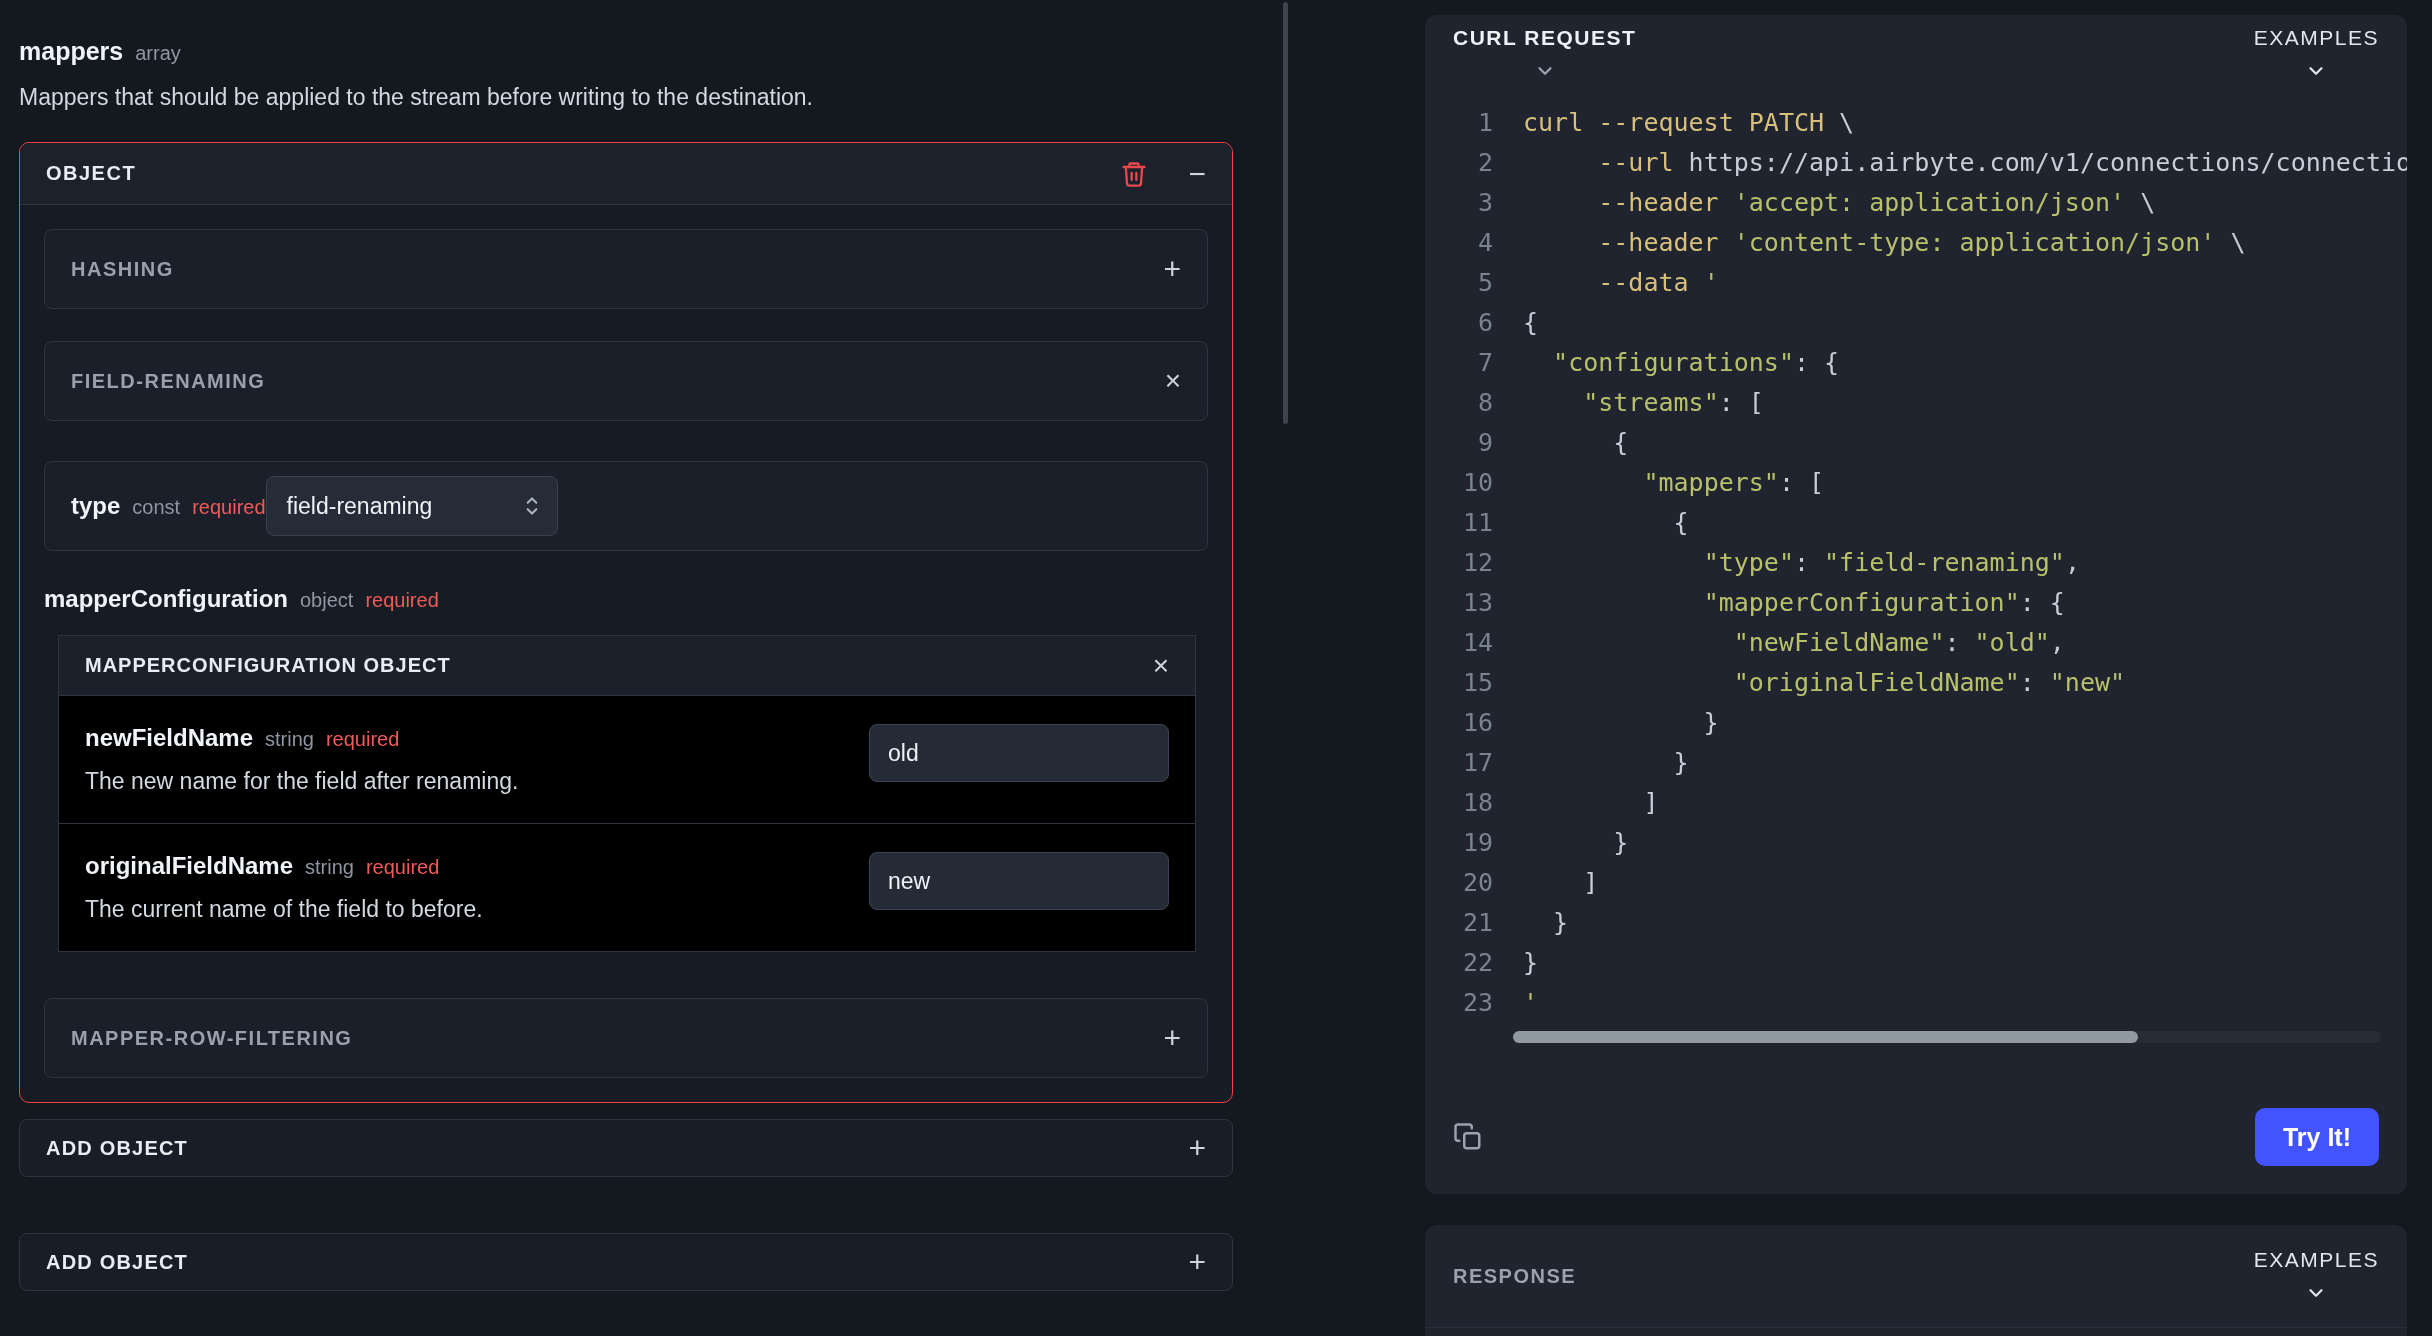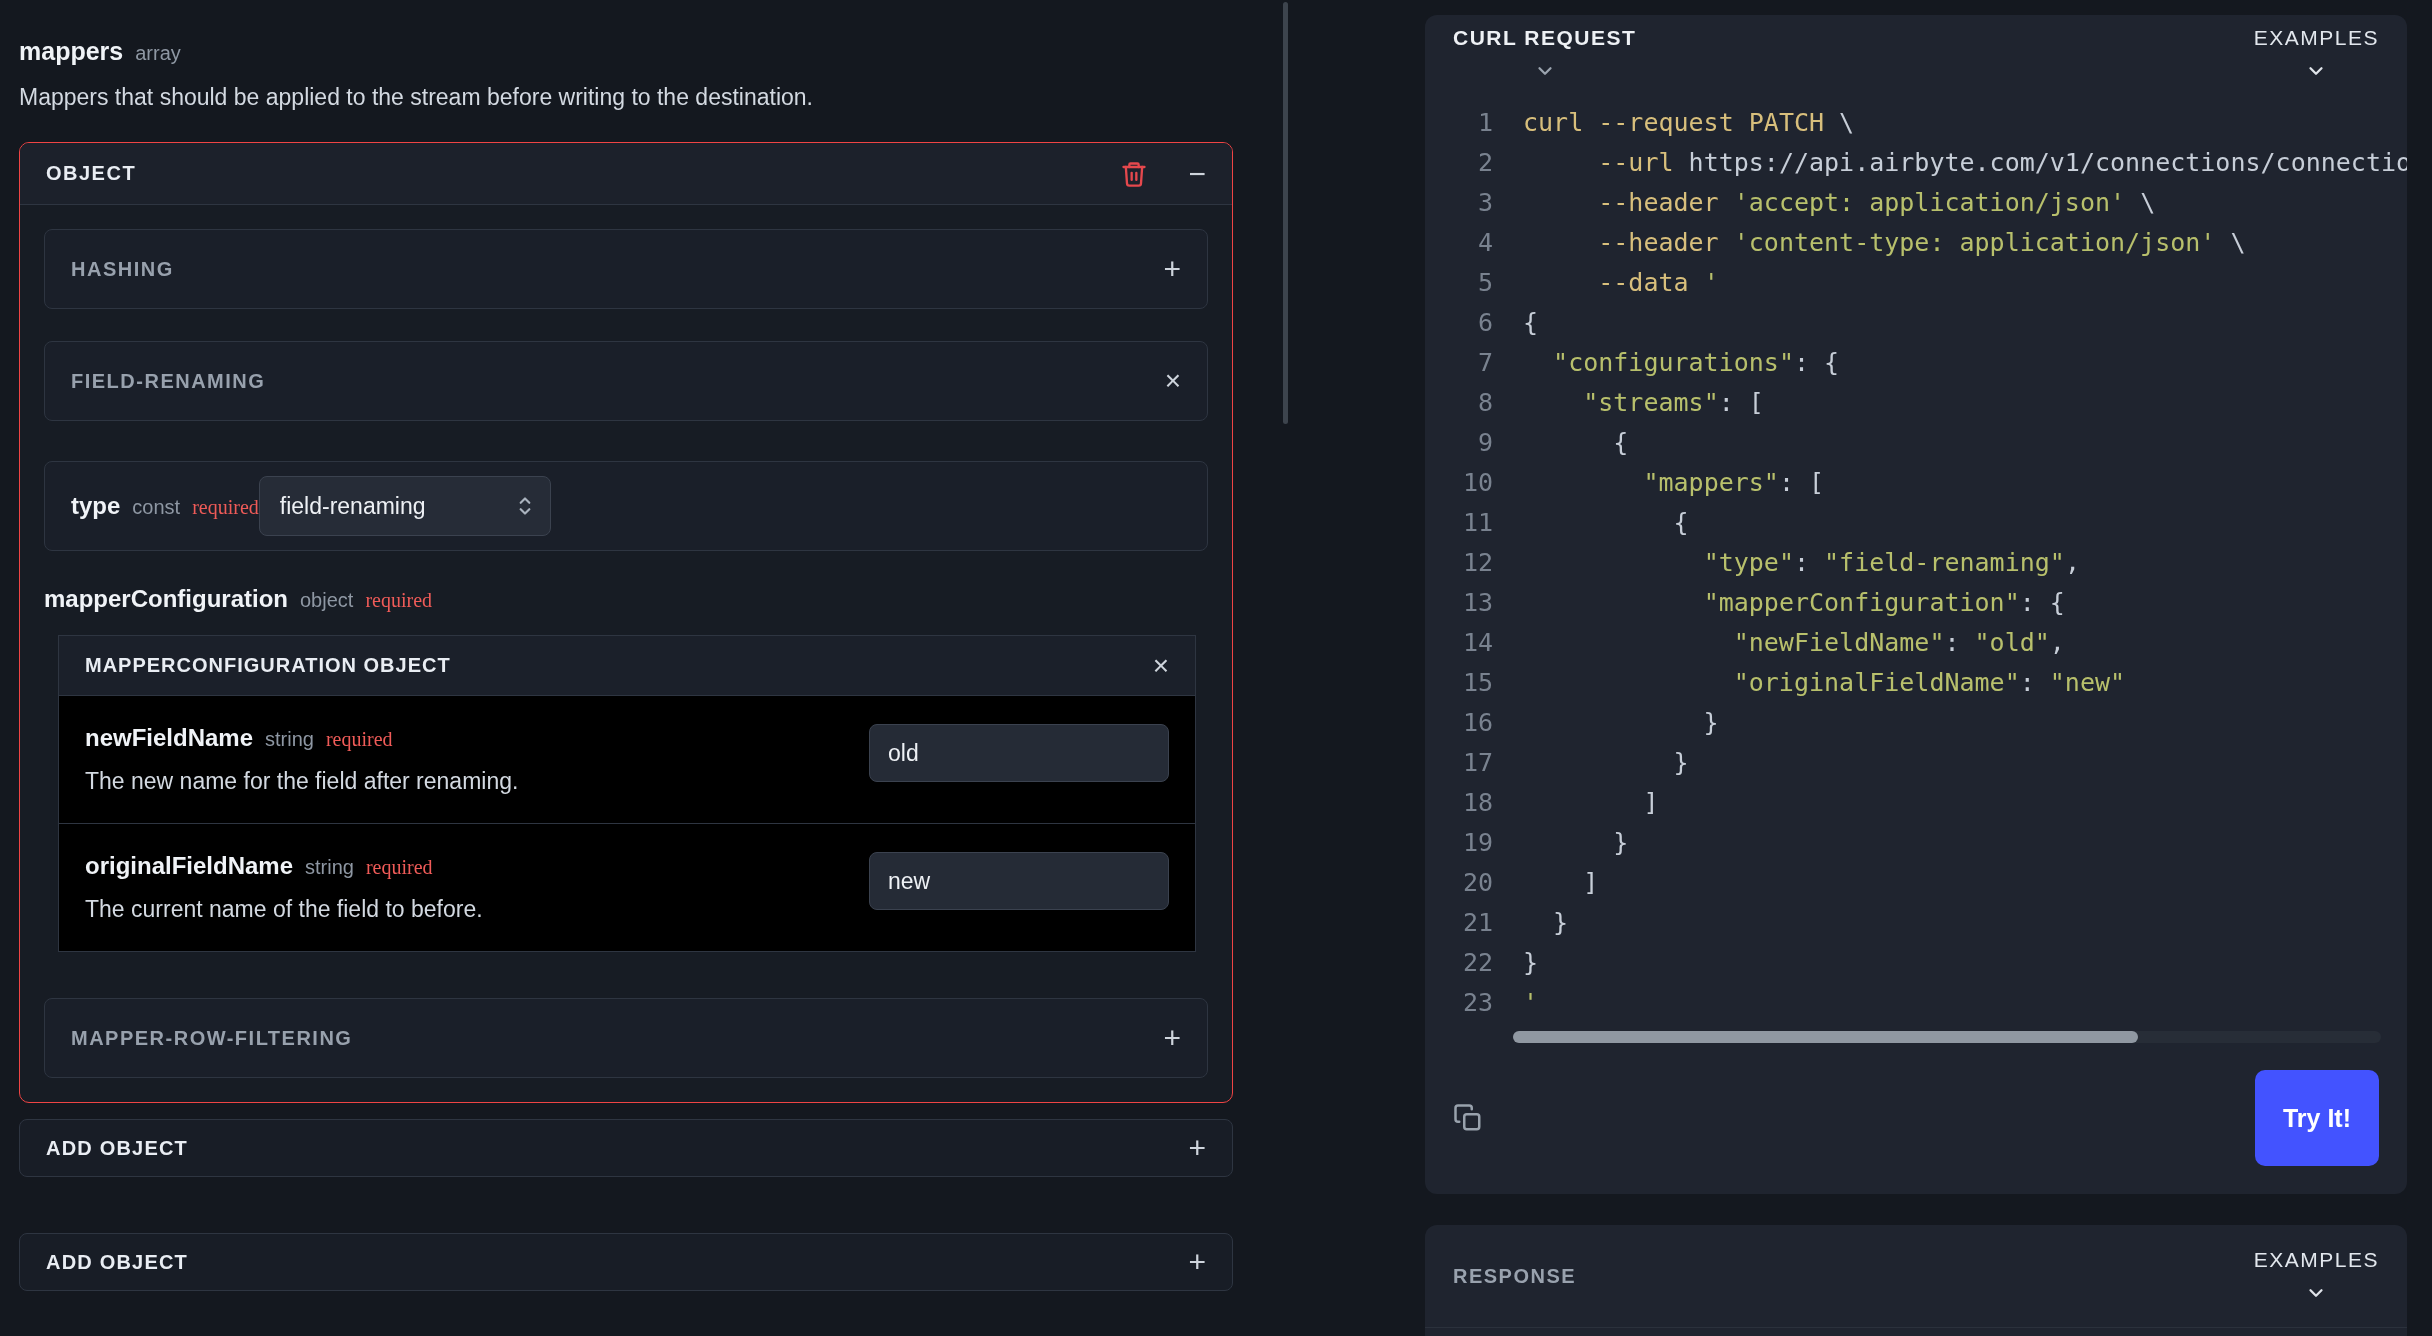--- a/index.html
+++ b/index.html
@@ -37,21 +37,21 @@
   .subbox + .subbox, .stack > * + * { margin-top:32px; }
   .sub-title { font-size:20px; font-weight:700; letter-spacing:1.5px; color:#98a1ad; }
 
   .type-row {
     margin-top:40px; border:1px solid #2e3541; border-radius:8px; background:#1a1f29;
     height:90px; display:flex; align-items:center; justify-content:flex-start; padding:0 26px;
   }
   .prop { display:flex; align-items:baseline; gap:12px; }
   .prop-name { font-size:24px; font-weight:700; color:#f0f3f7; }
   .prop-meta { font-size:20px; color:#8e97a3; }
-  .prop-req  { font-size:20px; color:#ef5b58;font-family:Liberation Serif, serif; }
+  .prop-req  { font-size:20px; color:#ef5b58; }
 
   .select {
     width:292px; height:60px; background:#262c37; border:1px solid #3b424f; border-radius:8px;
     display:flex; align-items:center; justify-content:space-between; padding:0 16px 0 20px;
     color:#eef1f5; font-size:23px; cursor:pointer;
   }
 
   .mc-label { margin-top:34px; }
   .mc-card { margin:22px 12px 0 14px; border:1px solid #2e3541; border-radius:0; background:#000000; overflow:hidden; }
   .mc-header {
@@ -104,21 +104,21 @@
   .tok-cmd, .tok-flag, .tok-arg { color:#d8bf7c; }
   .tok-str, .tok-key { color:#b8c06c; }
 
   .hscroll { flex:0 0 auto; margin:8px 26px 0 88px; height:12px; border-radius:6px; background:#272d37; position:relative; }
   .hscroll .thumb { position:absolute; left:0; top:0; height:12px; width:72%; border-radius:6px; background:#9098a2; }
 
   .code-footer { margin-top:auto; flex:0 0 auto; display:flex; align-items:center; justify-content:space-between; padding:24px 28px 28px 28px; }
   .copy-btn { background:none; border:none; cursor:pointer; display:inline-flex; padding:0; }
   .try-btn {
     background:#4353ff; color:#ffffff; border:none; border-radius:10px;
-    font-size:25px; font-weight:700; padding:0 28px; height:96px; cursor:pointer;
+    font-size:25px; font-weight:700; padding:0 28px; height:58px; cursor:pointer;
     font-family:"Liberation Sans", sans-serif;
   }
 
   .response-card { margin-top:31px; background:#1f242f; border-radius:12px 12px 0 0; height:200px; }
   .resp-header {
     height:103px; display:flex; align-items:center; justify-content:space-between;
     padding:0 28px; border-bottom:1px solid #2b313c;margin-top:24px;
   }
   .resp-title { font-size:20px; font-weight:700; letter-spacing:1.5px; color:#99a2ae; }
 </style>

